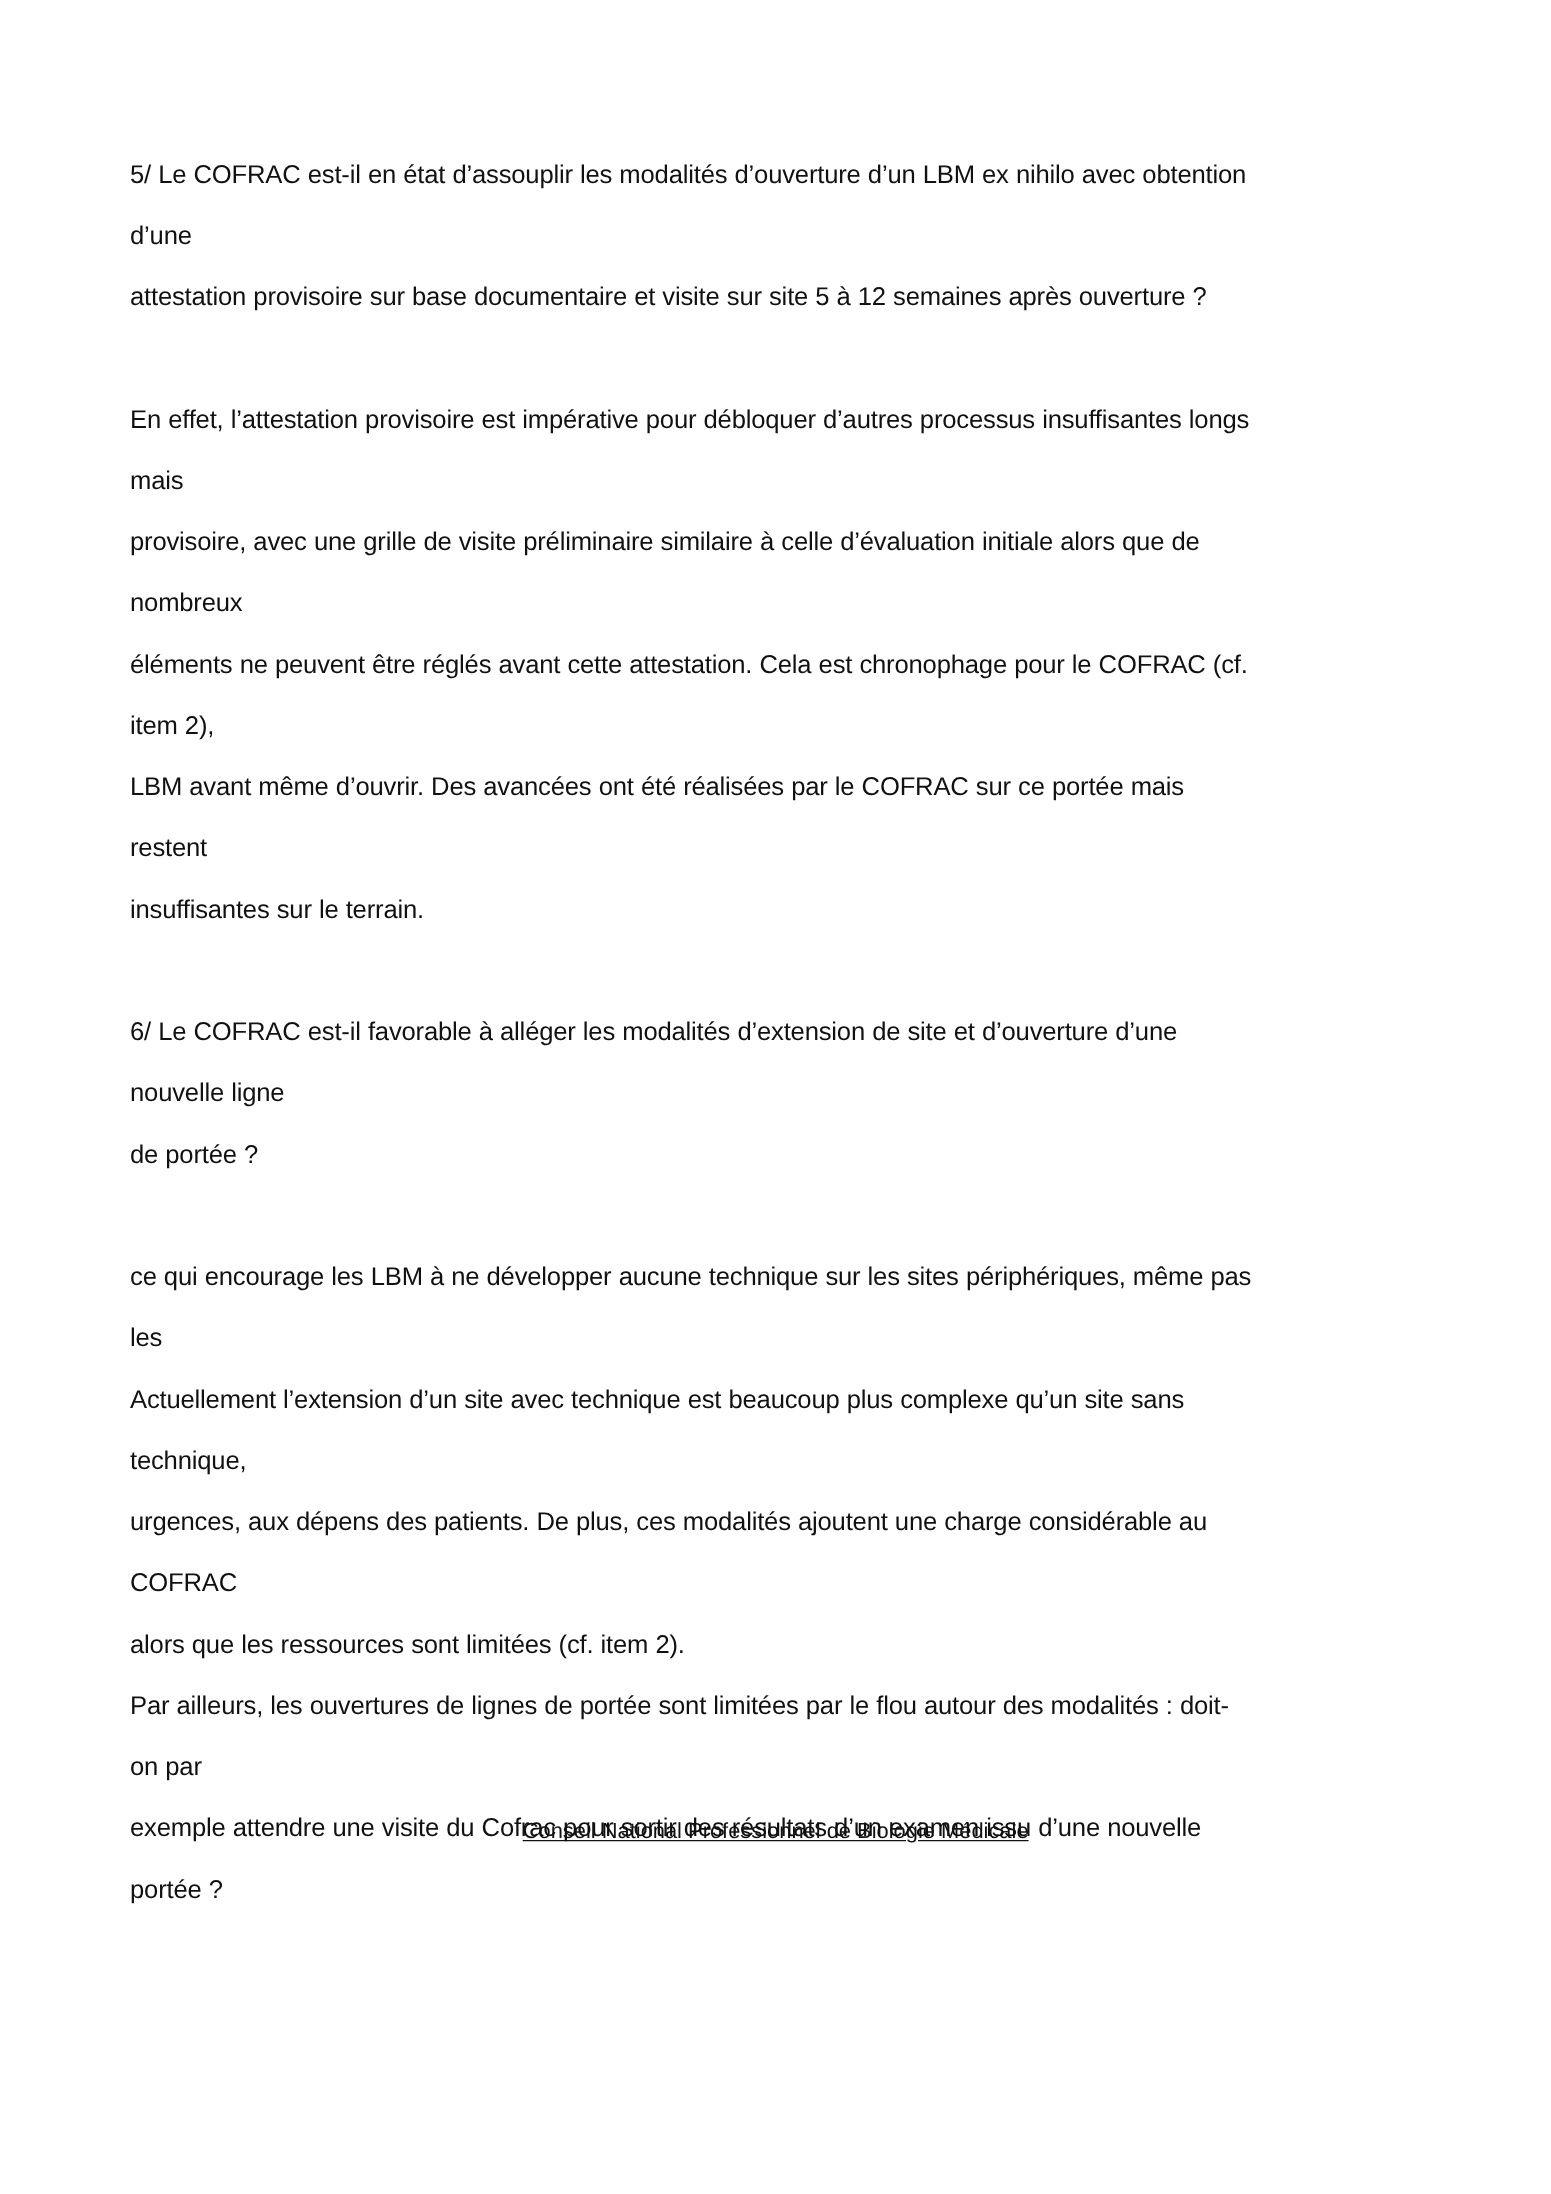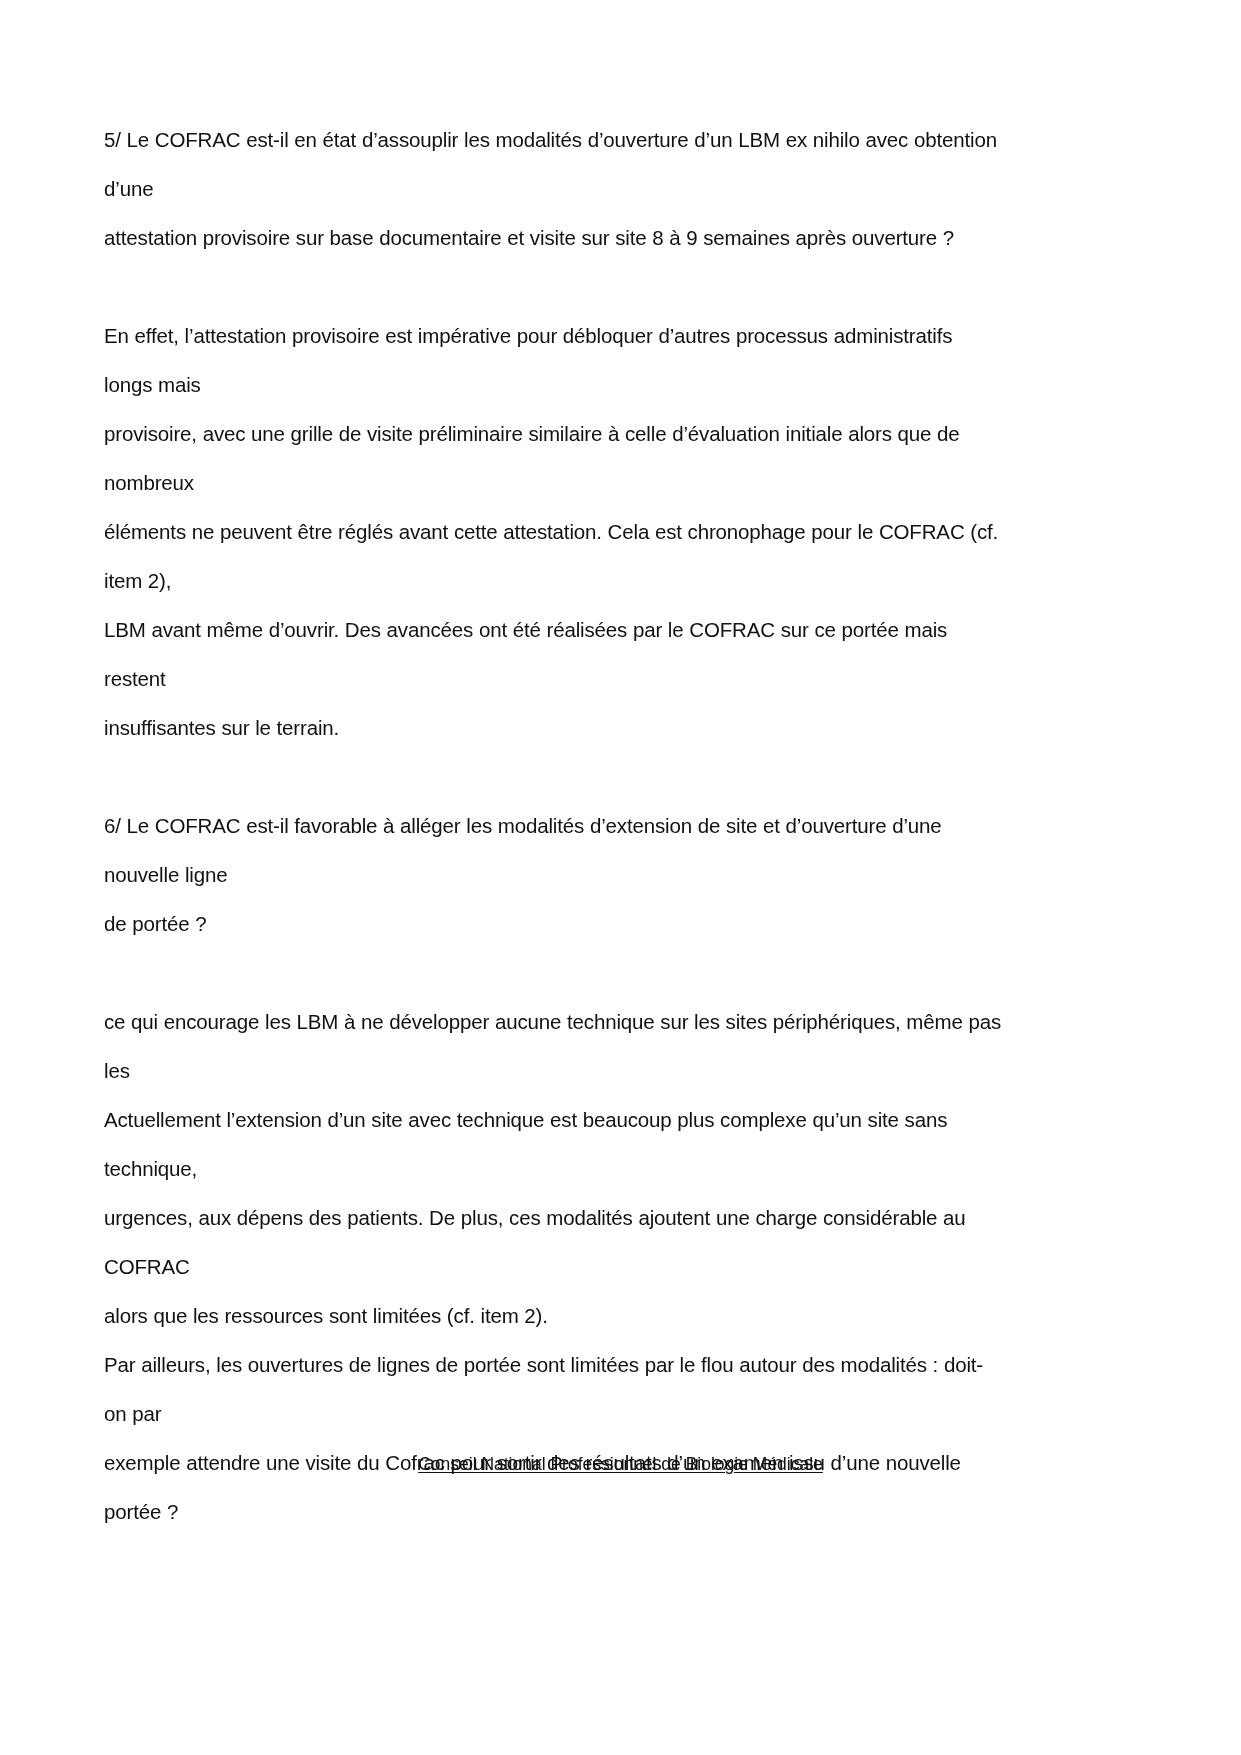--- a/index.html
+++ b/index.html
@@ -69,26 +69,26 @@
 </style>
 </head>
 <body>
 
 <div class="page">
 
   <div class="content">
 
     <div class="block">
       <p>5/ Le COFRAC est-il en état d’assouplir les modalités d’ouverture d’un LBM ex nihilo avec obtention d’une</p>
-      <p>attestation provisoire sur base documentaire et visite sur site 8 à 9 semaines après ouverture ?</p>
+      <p>attestation provisoire sur base documentaire et visite sur site 5 à 12 semaines après ouverture ?</p>
     </div>
     <div class="gap-q"></div>
 
     <div class="block">
-      <p>En effet, l’attestation provisoire est impérative pour débloquer d’autres processus administratifs longs mais</p>
+      <p>En effet, l’attestation provisoire est impérative pour débloquer d’autres processus insuffisantes longs mais</p>
       <p>provisoire, avec une grille de visite préliminaire similaire à celle d’évaluation initiale alors que de nombreux</p>
       <p>éléments ne peuvent être réglés avant cette attestation. Cela est chronophage pour le COFRAC (cf. item 2),</p>
       <p>LBM avant même d’ouvrir. Des avancées ont été réalisées par le COFRAC sur ce portée mais restent</p>
       <p>insuffisantes sur le terrain.</p>
     </div>
     <div class="gap-sec"></div>
 
     <div class="block">
       <p>6/ Le COFRAC est-il favorable à alléger les modalités d’extension de site et d’ouverture d’une nouvelle ligne</p>
       <p>de portée ?</p>

